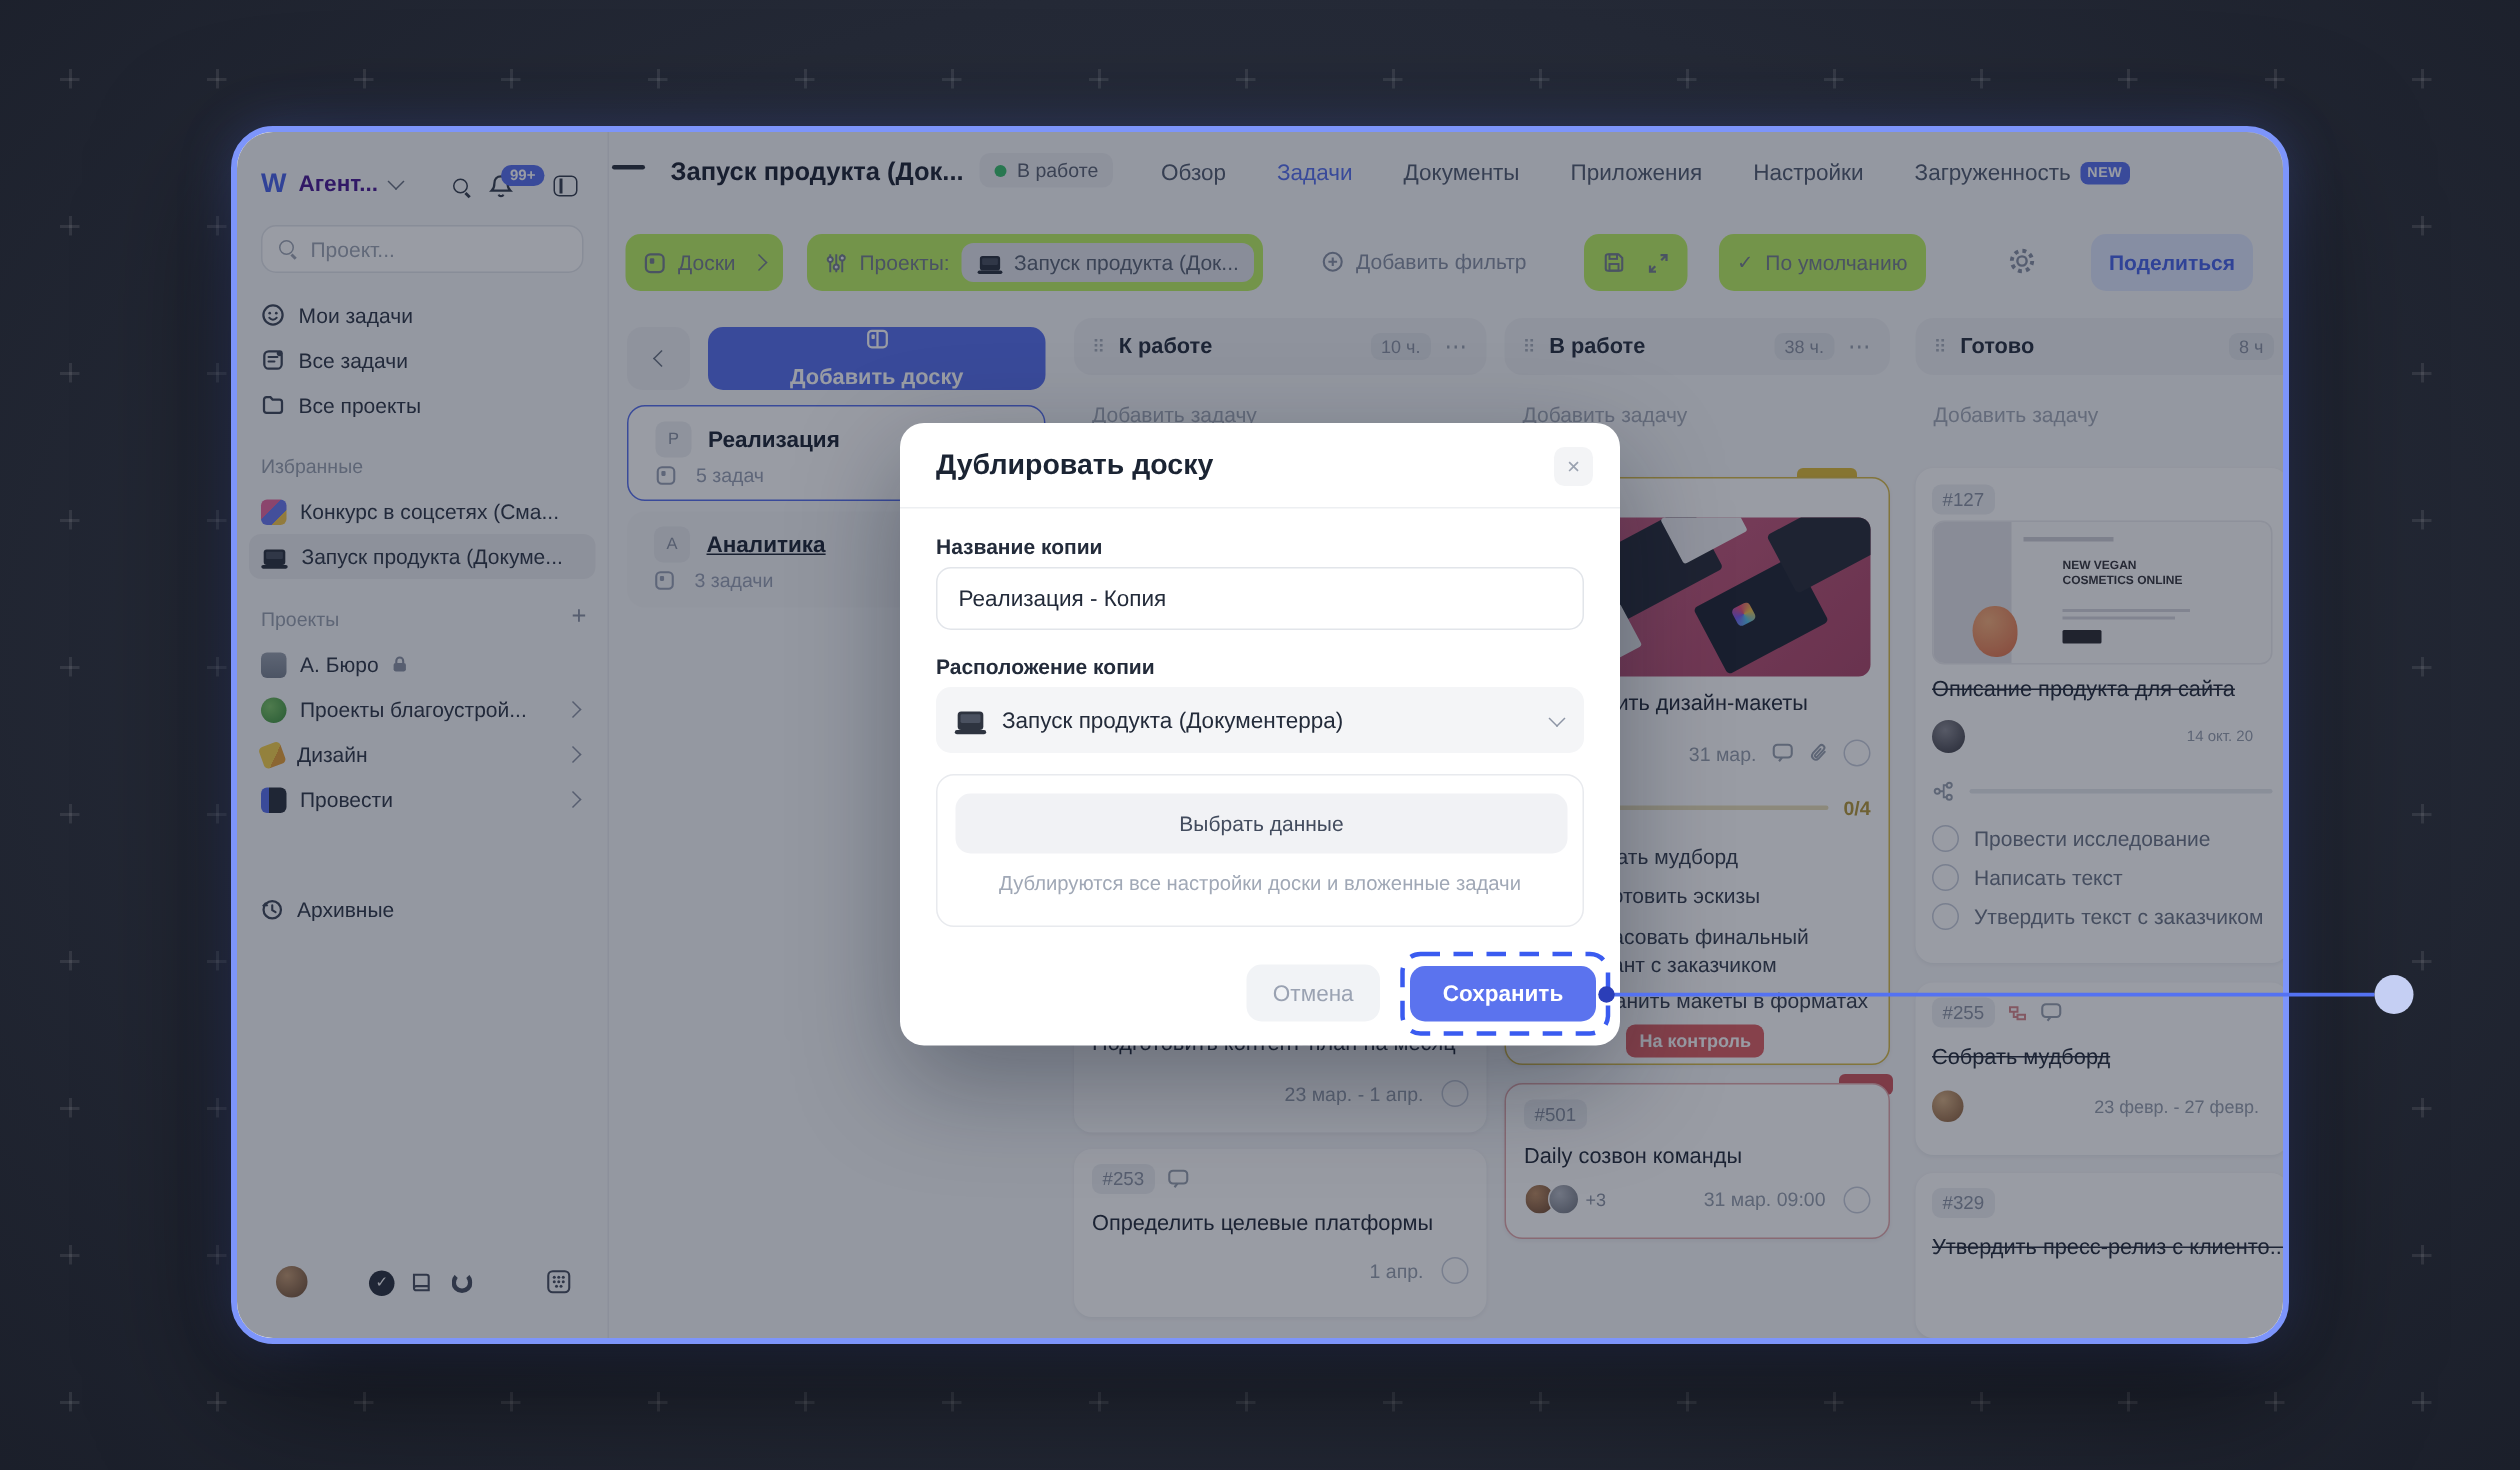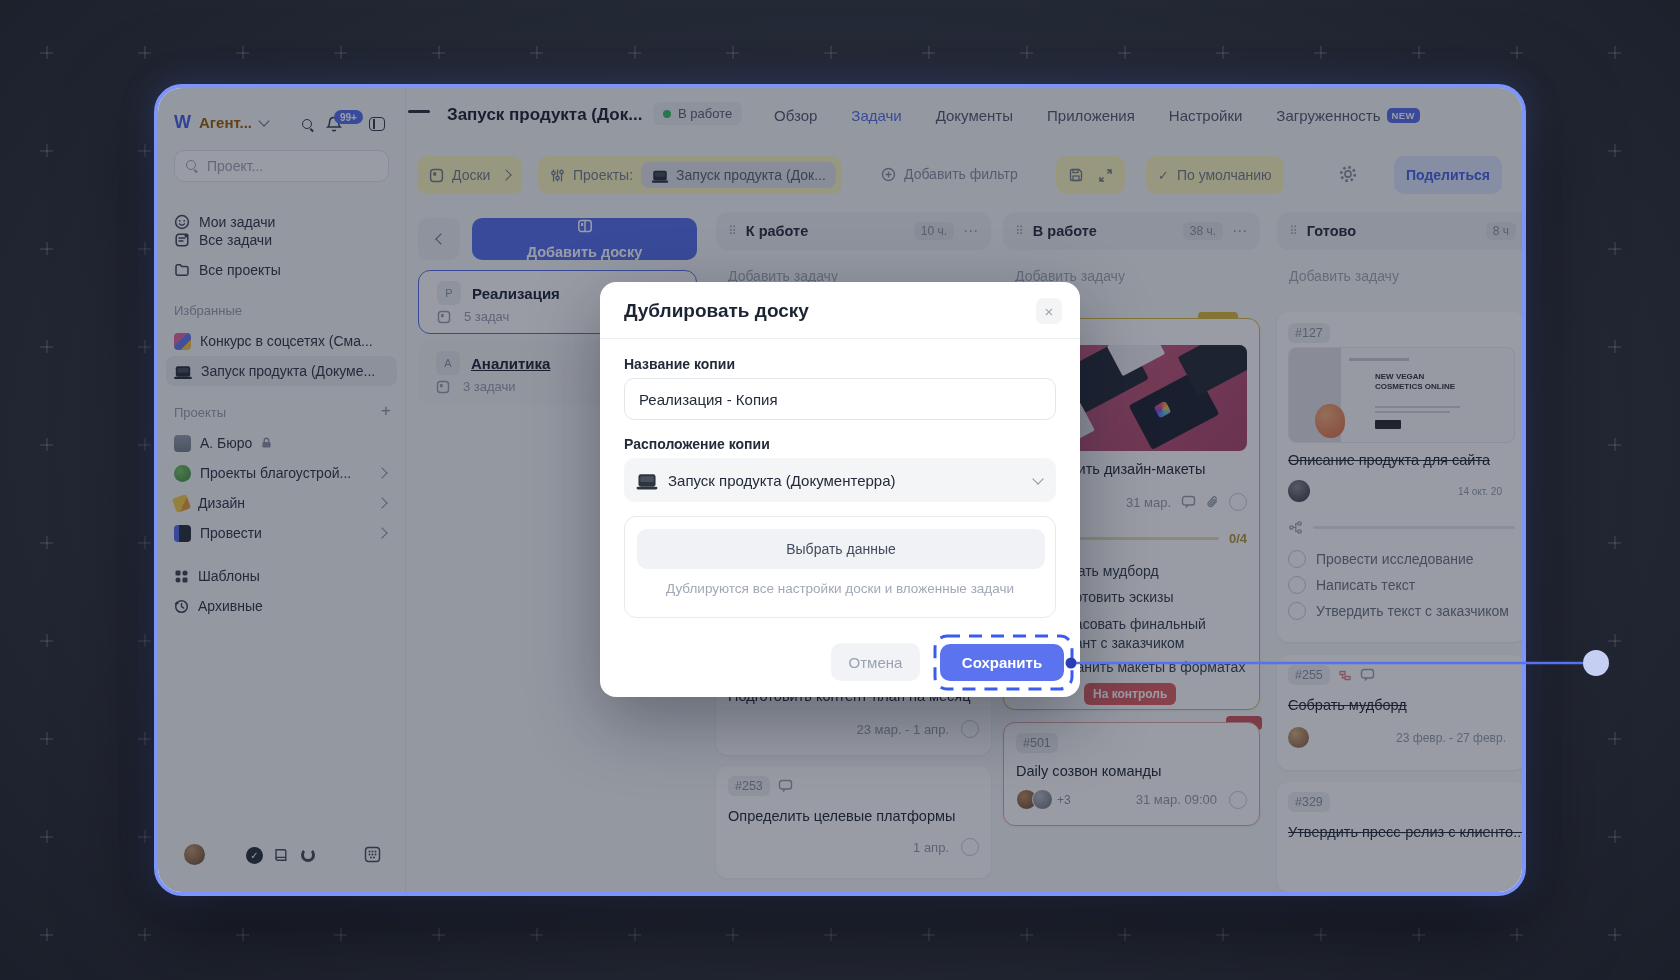--- a/index.html
+++ b/index.html
@@ -42,21 +42,21 @@
   .chip{display:inline-flex;align-items:center;background:#eef0f3;border-radius:6px;color:#8d95a5;font-size:12.5px;padding:3px 7px;}
   .strike{text-decoration:line-through;color:#8b93a3;}
   svg{display:block;}
 
   
   .tab{font-size:15px;color:#555f73;}
   .tab.active{color:#5b73ee;}
   .newbadge{background:#5b73ee;color:#fff;font-size:9.5px;font-weight:700;border-radius:5px;padding:2px 5px;letter-spacing:.4px;}
   .statuspill{display:inline-flex;align-items:center;gap:7px;background:#eceef2;border-radius:7px;padding:4px 10px;font-size:13px;color:#5d6575;}
   .dotg{width:8px;height:8px;border-radius:50%;background:#3dbf6e;}
-  .toolbtn{position:absolute;height:38px;background:#fef9c3;border-radius:10px;display:flex;align-items:center;gap:8px;padding:0 12px;box-sizing:border-box;color:#78818f;font-size:14px;white-space:nowrap;}
+  .toolbtn{position:absolute;height:38px;background:#bef264;border-radius:10px;display:flex;align-items:center;gap:8px;padding:0 12px;box-sizing:border-box;color:#78818f;font-size:14px;white-space:nowrap;}
   .ghosttxt{color:#8a93a6;font-size:14px;display:flex;align-items:center;gap:8px;}
 
   
   .bl-card{position:absolute;left:13px;width:279px;border-radius:12px;background:#fff;box-sizing:border-box;}
   .pchip{width:24px;height:24px;border-radius:6px;background:#eef0f3;color:#8d95a5;font-size:11px;display:flex;align-items:center;justify-content:center;}
 
   
   .col{position:absolute;top:124px;height:680px;}
   .colhead{position:absolute;left:0;top:0;right:0;height:38px;background:#eef0f3;border-radius:12px;display:flex;align-items:center;gap:9px;padding:0 12px;box-sizing:border-box;}
   .coltitle{font-size:14.5px;font-weight:600;color:#2a3242;flex:1;}
@@ -253,41 +253,41 @@
     <div class="plus" style="left: 1412px; top: 928px;"></div>
     <div class="plus" style="left: 1510px; top: 928px;"></div>
     <div class="plus" style="left: 1608px; top: 928px;"></div>
   </div>
 
 <div class="window">
 
   <aside class="sidebar">
     <div class="abs" style="left:16px;top:24px;display:flex;align-items:center;gap:8px;">
       <span style="color:#4b64e8;font-weight:800;font-size:18px;">W</span>
-      <span style="font-size:15px;font-weight:600;color:#a16207;">Агент...</span>
+      <span style="font-size:15px;font-weight:600;color:#4c1d95;">Агент...</span>
       <span class="chev down" style="color:#6b7484;margin-top:-3px;"></span>
     </div>
     <div class="abs" style="left:143px;top:30px;color:#3a4352;"><span class="mag"></span></div>
     <div class="abs" style="left:168px;top:28px;color:#3a4352;">
       <svg width="16" height="17" viewBox="0 0 16 17">
           <path d="M8 1.5c-2.8 0-4.4 2-4.4 4.6 0 3-1.2 4.4-1.8 5h12.4c-.6-.6-1.8-2-1.8-5C12.4 3.5 10.8 1.5 8 1.5z" fill="none" stroke="currentColor" stroke-width="1.5"></path>
           <path d="M6.4 13.7a1.7 1.7 0 0 0 3.2 0" fill="none" stroke="currentColor" stroke-width="1.5"></path>
         </svg>
     </div>
     <div class="abs" style="left:176px;top:22px;background:#5b73ee;color:#fff;font-size:10px;font-weight:700;border-radius:8px;padding:1.5px 6px;z-index:2;">99+</div>
     <div class="abs" style="left:211px;top:29px;width:16px;height:14px;border:1.7px solid #3a4352;border-radius:4px;box-sizing:border-box;">
       <div style="position:absolute;left:3px;top:1px;bottom:1px;width:1.7px;background:#3a4352;"></div>
     </div>
 
     <div class="search-box">
       <span class="mag"></span>
       <span>Проект...</span>
     </div>
 
-    <div class="sb-item" style="top:119px;">
+    <div class="sb-item" style="top:107px;">
       <span style="color:#424b5c;">
           <svg width="16" height="16" viewBox="0 0 16 16">
             <circle cx="8" cy="8" r="6.4" fill="none" stroke="currentColor" stroke-width="1.5"></circle>
             <circle cx="5.8" cy="6.8" r=".9" fill="currentColor"></circle>
             <circle cx="10.2" cy="6.8" r=".9" fill="currentColor"></circle>
             <path d="M5.5 9.8c.7.9 1.5 1.3 2.5 1.3s1.8-.4 2.5-1.3" fill="none" stroke="currentColor" stroke-width="1.3" stroke-linecap="round"></path>
           </svg>
         </span>
       <span class="lbl">Мои задачи</span>
     </div>
@@ -342,31 +342,20 @@
       <span class="pic" style="background:linear-gradient(135deg,#f4d04e 0 60%,#e7a23b 60%);transform:rotate(-20deg);border-radius:3px;width:15px;height:15px;"></span>
       <span class="lbl">Дизайн</span>
       <span class="chev right" style="color:#8d95a5;margin-right:3px;"></span>
     </div>
     <div class="sb-item" style="top:430px;">
       <span class="pic" style="background:linear-gradient(90deg,#5b73ee 0 30%,#2e3440 30%);"></span>
       <span class="lbl">Провести</span>
       <span class="chev right" style="color:#8d95a5;margin-right:3px;"></span>
     </div>
 
-    <div class="sb-item" style="top:473px;">
-      <span style="color:#424b5c;">
-          <svg width="15" height="15" viewBox="0 0 15 15">
-            <rect x="1.5" y="1.5" width="5" height="5" rx="1.2" fill="currentColor"></rect>
-            <circle cx="11" cy="4" r="2.6" fill="currentColor"></circle>
-            <rect x="1.5" y="8.5" width="5" height="5" rx="2.5" fill="currentColor"></rect>
-            <rect x="8.5" y="8.5" width="5" height="5" rx="1.2" fill="currentColor"></rect>
-          </svg>
-        </span>
-      <span class="lbl">Шаблоны</span>
-    </div>
     <div class="sb-item" style="top:503px;">
       <span style="color:#424b5c;">
           <svg width="15" height="15" viewBox="0 0 15 15">
             <circle cx="7.5" cy="7.5" r="5.8" fill="none" stroke="currentColor" stroke-width="1.5"></circle>
             <path d="M7.5 4.5v3.2l2.2 1.4" fill="none" stroke="currentColor" stroke-width="1.4" stroke-linecap="round"></path>
             <path d="M1.2 5.2l1.6-1.8 1.6 1.6" fill="none" stroke="currentColor" stroke-width="1.3"></path>
           </svg>
         </span>
       <span class="lbl">Архивные</span>
     </div>

